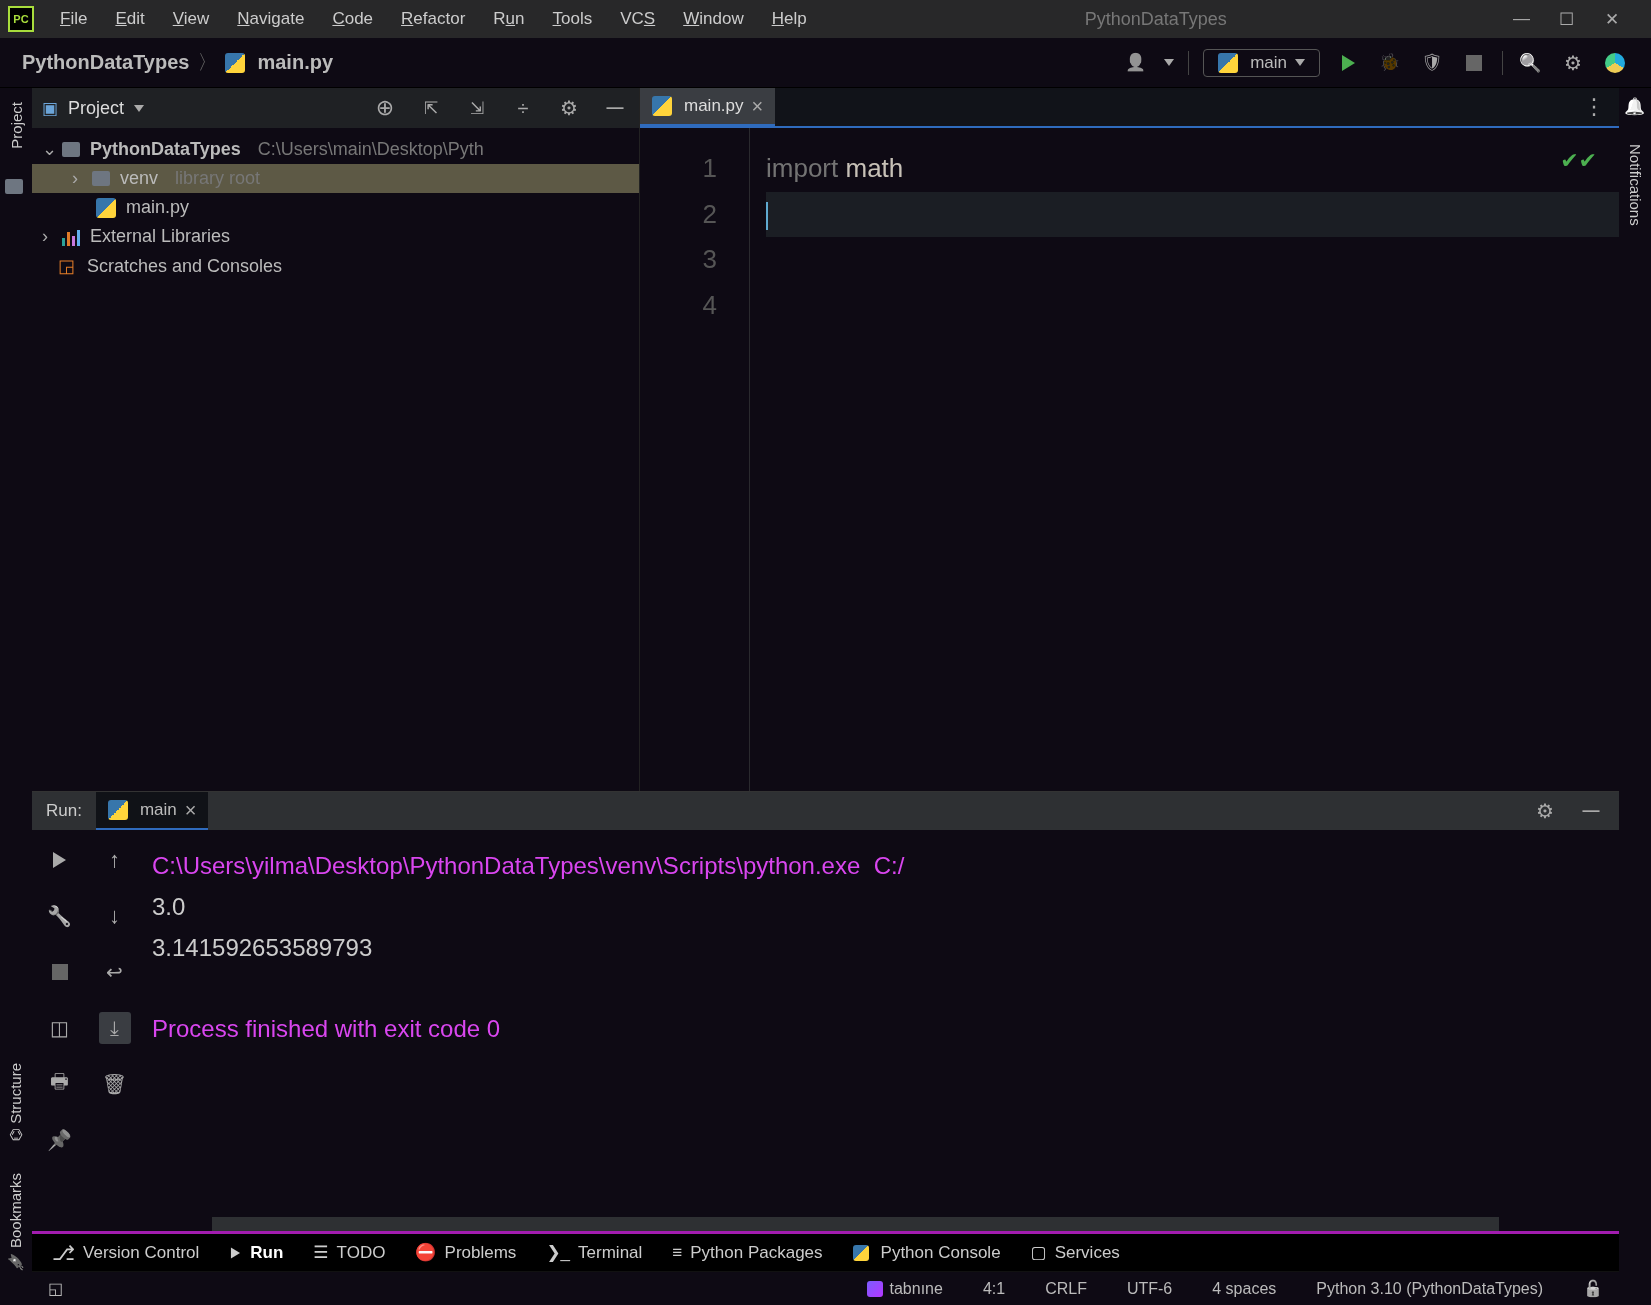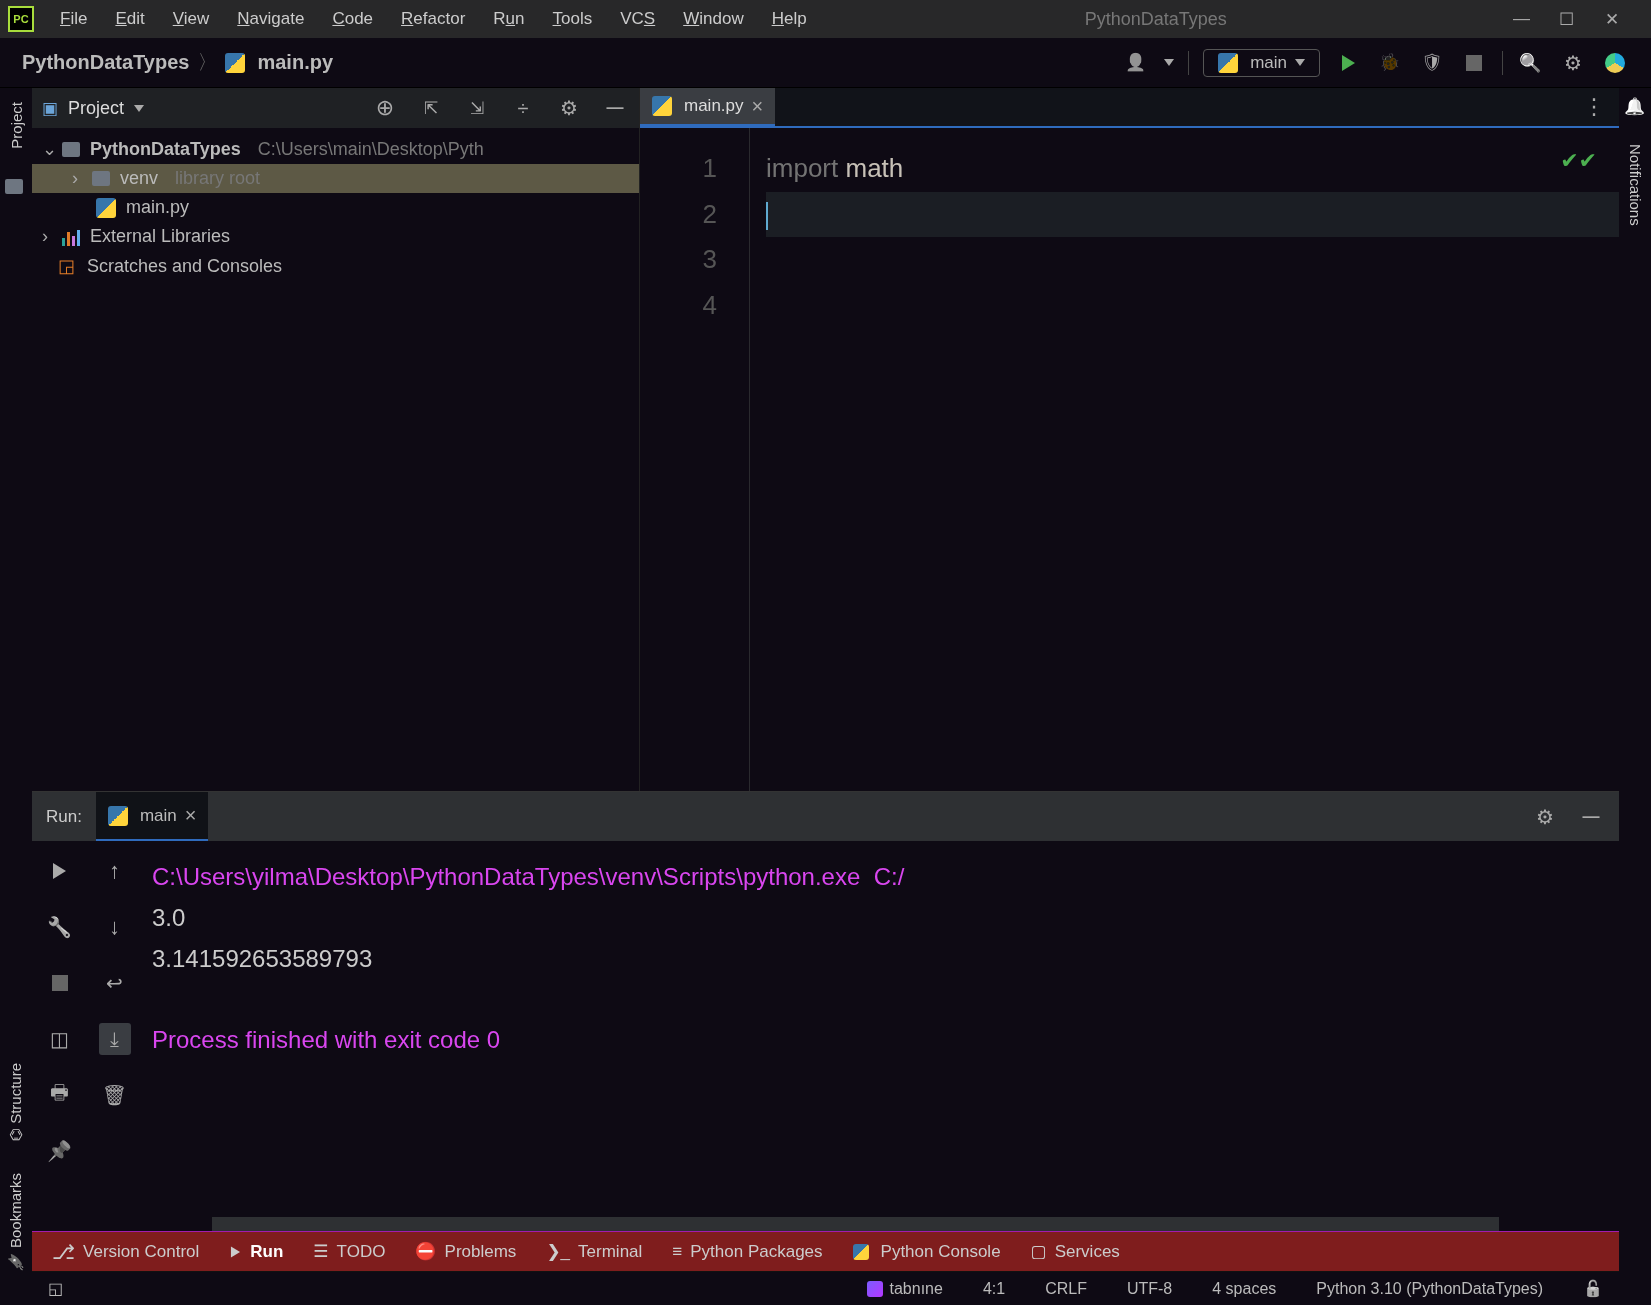--- a/index.html
+++ b/index.html
@@ -61,34 +61,34 @@
 .kw{color:#737373}
 .fn{color:#e0b24d}
 .txt{color:#c7c1b7}
 .paren1{color:#e0b24d}
 .paren2{color:#b77bdb}
 .num{color:#5fa9d0}
 .caret{display:inline-block;width:2px;height:28px;background:#5fa9d0;vertical-align:middle}
 .check-icon{position:absolute;top:20px;right:22px;color:#4caf50;font-size:22px}
 
 .run-pane{height:440px;background:#0e0a14;border-top:1px solid #333;display:flex;flex-direction:column}
-.run-header{height:49px;background:#2e3033;display:flex;align-items:center;padding:0 14px;gap:14px}
+.run-header{height:38px;background:#2e3033;display:flex;align-items:center;padding:0 14px;gap:14px}
 .run-label{color:#ccc}
 .run-tab{background:#101217;height:100%;display:flex;align-items:center;padding:0 12px;gap:8px;border-bottom:2px solid #2f6bbd}
 .run-header-tools{margin-left:auto;display:flex;gap:18px;color:#aaa}
 .run-body{flex:1;display:flex;min-height:0}
 .run-left-tools{width:110px;display:flex}
 .rt-col{width:55px;display:flex;flex-direction:column;align-items:center;padding-top:14px;gap:24px}
 .rt-btn{width:32px;height:32px;display:flex;align-items:center;justify-content:center;color:#aaa;cursor:pointer;font-size:20px}
 .rt-sel{background:#3a3d42;border-radius:3px}
 .console{flex:1;font-family:"JetBrains Mono","Consolas",monospace;font-size:24px;padding:16px 10px;line-height:1.7;color:#ccc;overflow:hidden;white-space:pre}
 .con-cmd{color:#d946ef}
 .h-scroll{height:14px;background:#2e3033;margin:0 120px 0 180px}
 
-.bottom-toolbar{height:40px;background:#7f1d1d;display:flex;align-items:center;padding:0 20px;gap:30px;border-top:1px solid #a21caf}
+.bottom-toolbar{height:40px;background:#000000;display:flex;align-items:center;padding:0 20px;gap:30px;border-top:3px solid #a21caf}
 .bt-item{display:flex;align-items:center;gap:8px;cursor:pointer;color:#ccc}
 .bt-sel{color:#fff;font-weight:600}
 
 .statusbar{height:34px;background:#0e0a14;display:flex;align-items:center;padding:0 16px;gap:22px;border-top:1px solid #111;font-size:16px}
 .status-right{margin-left:auto;display:flex;align-items:center;gap:40px}
 .tabnine{display:flex;align-items:center;gap:6px;color:#bbb}
 .tabnine-logo{width:16px;height:16px;background:linear-gradient(135deg,#7b5cff,#b537ff);border-radius:3px}
 
 .gear::before{content:"⚙";font-size:20px}
 .search-ic::before{content:"🔍";font-size:18px;filter:grayscale(1) brightness(1.4)}
@@ -347,21 +347,21 @@
 
     <div class="statusbar">
       <span>◱</span>
       <div class="status-right">
         <div class="tabnine">
             <span class="tabnine-logo"></span>
             <span>tabnıne</span>
           </div>
         <span>4:1</span>
         <span>CRLF</span>
-        <span>UTF-8</span>
+        <span>UTF-6</span>
         <span>4 spaces</span>
         <span>Python 3.10 (PythonDataTypes)</span>
         <span class="lock"></span>
       </div>
     </div>
   </div>
 
   <div class="right-strip">
     <span class="bell strip-icon"></span>
     <div class="vtext" style="writing-mode:vertical-rl;transform:none">Notifications</div>

